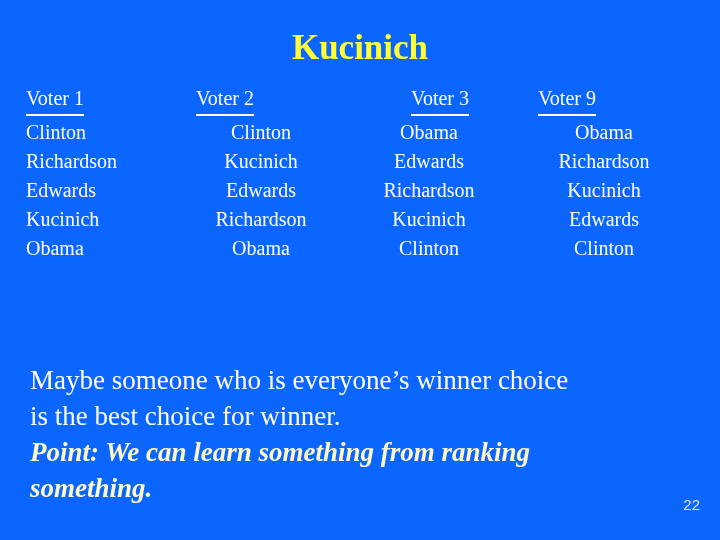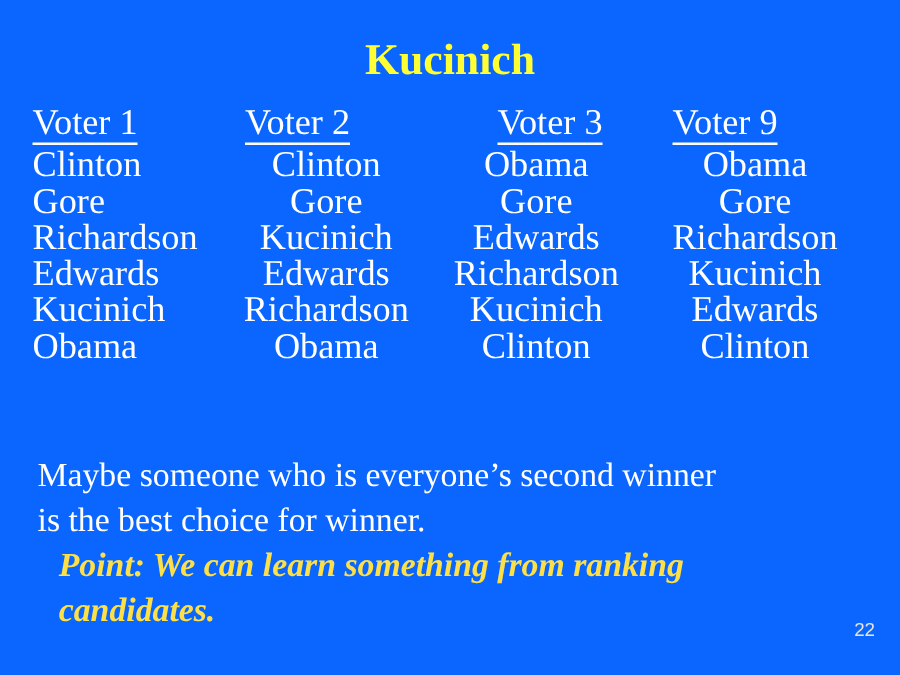--- a/index.html
+++ b/index.html
@@ -47,21 +47,21 @@
   .ranking-table col.c1 { width: 152px; }
   .ranking-table col.c2 { width: 166px; }
   .ranking-table col.c3 { width: 170px; }
   .ranking-table col.c4 { width: 180px; }
 
   .ranking-table th,
   .ranking-table td {
     padding: 0;
     margin: 0;
     color: #ffffff;
-    font-size: 29px;
+    font-size: 20px;
     line-height: 29px;
     font-weight: normal;
     height: 29px;
     vertical-align: top;
     white-space: nowrap;
   }
 
   .ranking-table th {
     text-align: left;
     padding-bottom: 2px;
@@ -89,27 +89,26 @@
     width: 670px;
   }
   .note-line {
     color: #ffffff;
     font-size: 27px;
     line-height: 36px;
     font-weight: normal;
     white-space: nowrap;
   }
   .point-line {
-    color: #fde047;
+    color: #fef9c3;
     font-size: 27px;
     line-height: 36px;
     font-weight: bold;
     font-style: italic;
     white-space: nowrap;
-    margin-left: 17px;
   }
 
   
   .page-number {
     position: absolute;
     right: 20px;
     bottom: 26px;
     color: #e5e5e5;
     font-size: 15px;
     line-height: 18px;
@@ -139,26 +138,20 @@
       </tr>
     </thead>
     <tbody>
       <tr>
         <td class="col1">Clinton</td>
         <td class="col2">Clinton</td>
         <td class="col3">Obama</td>
         <td class="col4">Obama</td>
       </tr>
       <tr>
-        <td class="col1">Gore</td>
-        <td class="col2">Gore</td>
-        <td class="col3">Gore</td>
-        <td class="col4">Gore</td>
-      </tr>
-      <tr>
         <td class="col1">Richardson</td>
         <td class="col2">Kucinich</td>
         <td class="col3">Edwards</td>
         <td class="col4">Richardson</td>
       </tr>
       <tr>
         <td class="col1">Edwards</td>
         <td class="col2">Edwards</td>
         <td class="col3">Richardson</td>
         <td class="col4">Kucinich</td>
@@ -172,21 +165,21 @@
       <tr>
         <td class="col1">Obama</td>
         <td class="col2">Obama</td>
         <td class="col3">Clinton</td>
         <td class="col4">Clinton</td>
       </tr>
     </tbody>
   </table>
 
   <div class="note-block">
-    <div class="note-line">Maybe someone who is everyone’s second winner</div>
+    <div class="note-line">Maybe someone who is everyone’s winner choice</div>
     <div class="note-line">is the best choice for winner.</div>
     <div class="point-line">Point: We can learn something from ranking</div>
-    <div class="point-line">candidates.</div>
+    <div class="point-line">something.</div>
   </div>
 
   <div class="page-number">22</div>
 
 </div>
 
 </body></html>

